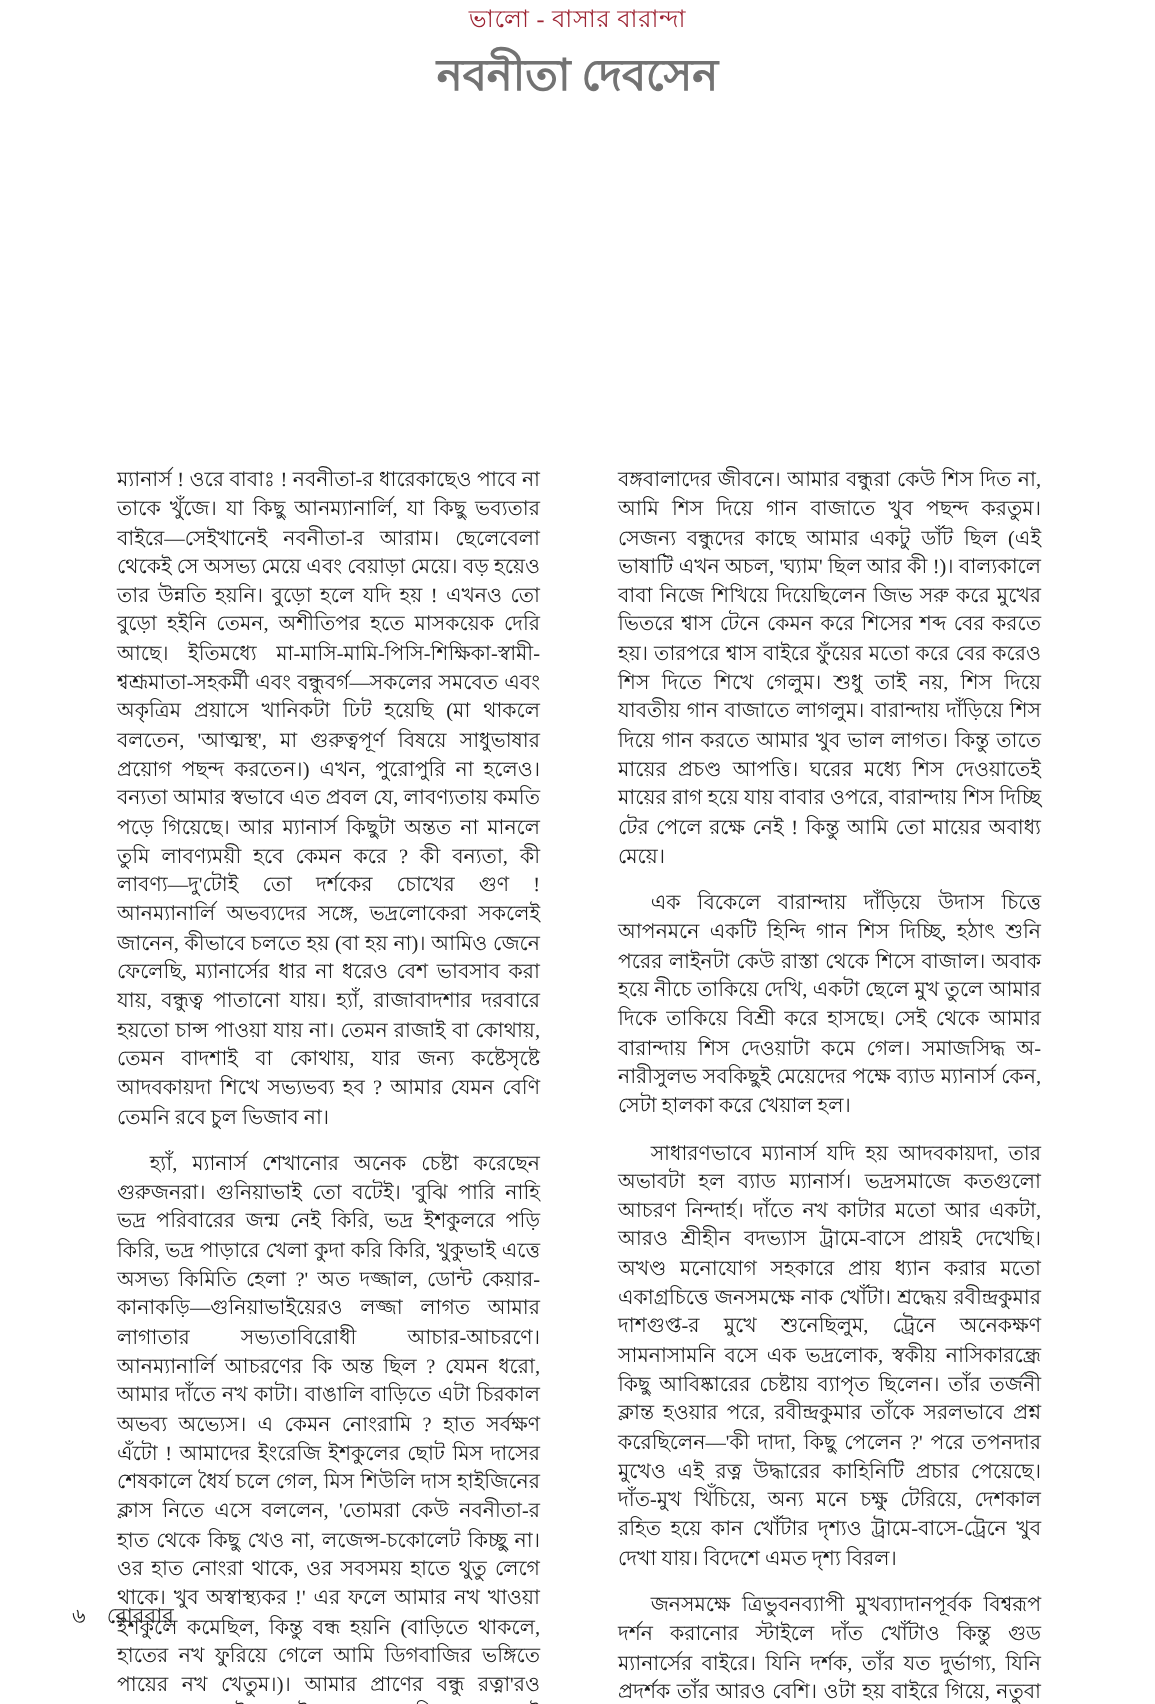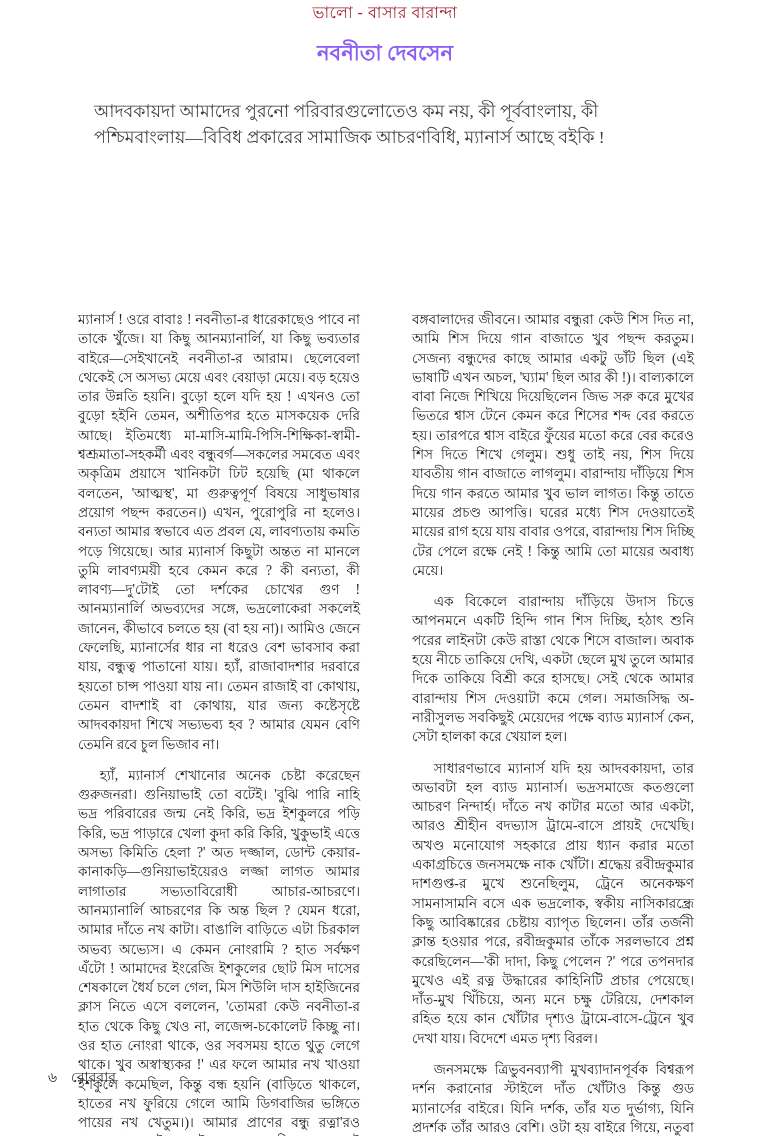--- a/index.html
+++ b/index.html
@@ -26,23 +26,22 @@
   .title{
     text-align:center;
     margin-top:14px;
     font-size:54px;
     line-height:1.15;
     color:#2a6e86;
     font-weight:bold;
   }
   .author{
     text-align:center;
-    margin-top:10px;
-    font-size:21px;
-    color:#8b5cf6;
+    font-size:29px;
+    color:#737373;
     font-weight:bold;
   }
   .intro{
     width:582px;
     margin:26px auto 0 auto;
     font-size:17.5px;
     line-height:26px;
     color:#3d3d3d;
     text-align:left;
   }
@@ -77,21 +76,20 @@
 </head>
 <body>
 
 <div class="page">
 
   <div class="kicker" style="color: rgb(157, 36, 51);">ভালো - বাসার বারান্দা</div>
 
 
   <div class="author">নবনীতা দেবসেন</div>
 
-  <div class="intro">আদবকায়দা আমাদের পুরনো পরিবারগুলোতেও কম নয়, কী পূর্ববাংলায়, কী পশ্চিমবাংলায়—বিবিধ প্রকারের সামাজিক আচরণবিধি, ম্যানার্স আছে বইকি !</div>
 
   <div class="body-columns">
     <div class="col">
         <p class="para">ম্যানার্স ! ওরে বাবাঃ ! নবনীতা-র ধারেকাছেও পাবে না তাকে খুঁজে। যা কিছু আনম্যানার্লি, যা কিছু ভব্যতার বাইরে—সেইখানেই নবনীতা-র আরাম। ছেলেবেলা থেকেই সে অসভ্য মেয়ে এবং বেয়াড়া মেয়ে। বড় হয়েও তার উন্নতি হয়নি। বুড়ো হলে যদি হয় ! এখনও তো বুড়ো হইনি তেমন, অশীতিপর হতে মাসকয়েক দেরি আছে। ইতিমধ্যে মা-মাসি-মামি-পিসি-শিক্ষিকা-স্বামী-শ্বশ্রূমাতা-সহকর্মী এবং বন্ধুবর্গ—সকলের সমবেত এবং অকৃত্রিম প্রয়াসে খানিকটা ঢিট হয়েছি (মা থাকলে বলতেন, 'আত্মস্থ', মা গুরুত্বপূর্ণ বিষয়ে সাধুভাষার প্রয়োগ পছন্দ করতেন।) এখন, পুরোপুরি না হলেও। বন্যতা আমার স্বভাবে এত প্রবল যে, লাবণ্যতায় কমতি পড়ে গিয়েছে। আর ম্যানার্স কিছুটা অন্তত না মানলে তুমি লাবণ্যময়ী হবে কেমন করে ? কী বন্যতা, কী লাবণ্য—দু'টোই তো দর্শকের চোখের গুণ ! আনম্যানার্লি অভব্যদের সঙ্গে, ভদ্রলোকেরা সকলেই জানেন, কীভাবে চলতে হয় (বা হয় না)। আমিও জেনে ফেলেছি, ম্যানার্সের ধার না ধরেও বেশ ভাবসাব করা যায়, বন্ধুত্ব পাতানো যায়। হ্যাঁ, রাজাবাদশার দরবারে হয়তো চান্স পাওয়া যায় না। তেমন রাজাই বা কোথায়, তেমন বাদশাই বা কোথায়, যার জন্য কষ্টেসৃষ্টে আদবকায়দা শিখে সভ্যভব্য হব ? আমার যেমন বেণি তেমনি রবে চুল ভিজাব না।</p>
         <p class="para indent">হ্যাঁ, ম্যানার্স শেখানোর অনেক চেষ্টা করেছেন গুরুজনরা। গুনিয়াভাই তো বটেই। 'বুঝি পারি নাহি ভদ্র পরিবারের জন্ম নেই কিরি, ভদ্র ইশকুলরে পড়ি কিরি, ভদ্র পাড়ারে খেলা কুদা করি কিরি, খুকুভাই এত্তে অসভ্য কিমিতি হেলা ?' অত দজ্জাল, ডোন্ট কেয়ার-কানাকড়ি—গুনিয়াভাইয়েরও লজ্জা লাগত আমার লাগাতার সভ্যতাবিরোধী আচার-আচরণে। আনম্যানার্লি আচরণের কি অন্ত ছিল ? যেমন ধরো, আমার দাঁতে নখ কাটা। বাঙালি বাড়িতে এটা চিরকাল অভব্য অভ্যেস। এ কেমন নোংরামি ? হাত সর্বক্ষণ এঁটো ! আমাদের ইংরেজি ইশকুলের ছোট মিস দাসের শেষকালে ধৈর্য চলে গেল, মিস শিউলি দাস হাইজিনের ক্লাস নিতে এসে বললেন, 'তোমরা কেউ নবনীতা-র হাত থেকে কিছু খেও না, লজেন্স-চকোলেট কিচ্ছু না। ওর হাত নোংরা থাকে, ওর সবসময় হাতে থুতু লেগে থাকে। খুব অস্বাস্থ্যকর !' এর ফলে আমার নখ খাওয়া ইশকুলে কমেছিল, কিন্তু বন্ধ হয়নি (বাড়িতে থাকলে, হাতের নখ ফুরিয়ে গেলে আমি ডিগবাজির ভঙ্গিতে পায়ের নখ খেতুম।)। আমার প্রাণের বন্ধু রত্না'রও (যশোধরা) এই একই বদভ্যাস ছিল, দু'জনেই পড়াশোনায় ঠিকঠাক, কিন্তু নখের বেলায় বেঠিক। রত্না-র ওই একটিমাত্র বেচাল ছিল, বাকিটা নির্ভুল। নবনীতা-র কিন্তু বিভিন্ন দিক থেকে ব্যাড ম্যানার্স উঁকি দিত। কী ইশকুলে, কী বাড়িতে—বড়দের সব কথার মধ্যে ঢুকে পড়ে কথা বলা চাই। বকুনির উত্তর দেওয়া চাই। মুখে মুখে তক্ক করা চাই। বড়দের সঙ্গে তর্কে হেরে গেলে কেঁদে ফেলাও চাই। মানে সবরকমের ব্যাড ম্যানার্স রপ্ত ছিল আমার। আর সেটা দেখতে রপ্ত হয়ে গিয়েছিলেন বড়রা।</p>
       </div>
     <div class="col">
         <p class="para">বঙ্গবালাদের জীবনে। আমার বন্ধুরা কেউ শিস দিত না, আমি শিস দিয়ে গান বাজাতে খুব পছন্দ করতুম। সেজন্য বন্ধুদের কাছে আমার একটু ডাঁট ছিল (এই ভাষাটি এখন অচল, 'ঘ্যাম' ছিল আর কী !)। বাল্যকালে বাবা নিজে শিখিয়ে দিয়েছিলেন জিভ সরু করে মুখের ভিতরে শ্বাস টেনে কেমন করে শিসের শব্দ বের করতে হয়। তারপরে শ্বাস বাইরে ফুঁয়ের মতো করে বের করেও শিস দিতে শিখে গেলুম। শুধু তাই নয়, শিস দিয়ে যাবতীয় গান বাজাতে লাগলুম। বারান্দায় দাঁড়িয়ে শিস দিয়ে গান করতে আমার খুব ভাল লাগত। কিন্তু তাতে মায়ের প্রচণ্ড আপত্তি। ঘরের মধ্যে শিস দেওয়াতেই মায়ের রাগ হয়ে যায় বাবার ওপরে, বারান্দায় শিস দিচ্ছি টের পেলে রক্ষে নেই ! কিন্তু আমি তো মায়ের অবাধ্য মেয়ে।</p>
         <p class="para indent">এক বিকেলে বারান্দায় দাঁড়িয়ে উদাস চিত্তে আপনমনে একটি হিন্দি গান শিস দিচ্ছি, হঠাৎ শুনি পরের লাইনটা কেউ রাস্তা থেকে শিসে বাজাল। অবাক হয়ে নীচে তাকিয়ে দেখি, একটা ছেলে মুখ তুলে আমার দিকে তাকিয়ে বিশ্রী করে হাসছে। সেই থেকে আমার বারান্দায় শিস দেওয়াটা কমে গেল। সমাজসিদ্ধ অ-নারীসুলভ সবকিছুই মেয়েদের পক্ষে ব্যাড ম্যানার্স কেন, সেটা হালকা করে খেয়াল হল।</p>
         <p class="para indent">সাধারণভাবে ম্যানার্স যদি হয় আদবকায়দা, তার অভাবটা হল ব্যাড ম্যানার্স। ভদ্রসমাজে কতগুলো আচরণ নিন্দার্হ। দাঁতে নখ কাটার মতো আর একটা, আরও শ্রীহীন বদভ্যাস ট্রামে-বাসে প্রায়ই দেখেছি। অখণ্ড মনোযোগ সহকারে প্রায় ধ্যান করার মতো একাগ্রচিত্তে জনসমক্ষে নাক খোঁটা। শ্রদ্ধেয় রবীন্দ্রকুমার দাশগুপ্ত-র মুখে শুনেছিলুম, ট্রেনে অনেকক্ষণ সামনাসামনি বসে এক ভদ্রলোক, স্বকীয় নাসিকারন্ধ্রে কিছু আবিষ্কারের চেষ্টায় ব্যাপৃত ছিলেন। তাঁর তর্জনী ক্লান্ত হওয়ার পরে, রবীন্দ্রকুমার তাঁকে সরলভাবে প্রশ্ন করেছিলেন—'কী দাদা, কিছু পেলেন ?' পরে তপনদার মুখেও এই রত্ন উদ্ধারের কাহিনিটি প্রচার পেয়েছে। দাঁত-মুখ খিঁচিয়ে, অন্য মনে চক্ষু টেরিয়ে, দেশকাল রহিত হয়ে কান খোঁটার দৃশ্যও ট্রামে-বাসে-ট্রেনে খুব দেখা যায়। বিদেশে এমত দৃশ্য বিরল।</p>

